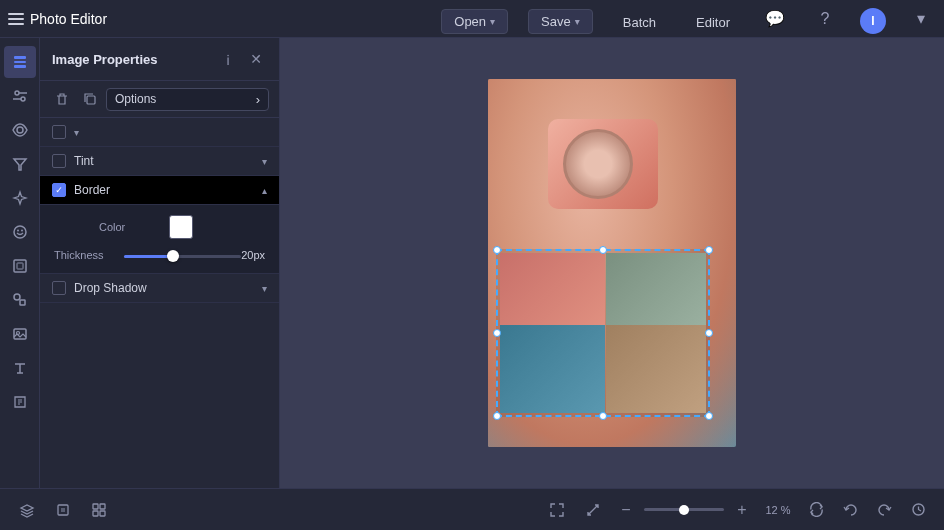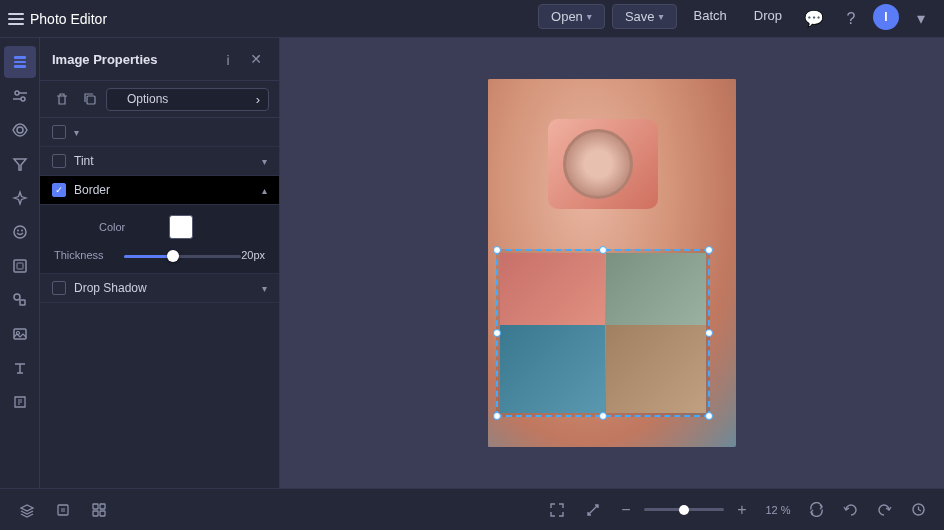--- a/index.html
+++ b/index.html
@@ -45,22 +45,22 @@
       border-radius: 1px;
     }
     .header-title {
       color: #ffffff;
       font-size: 14px;
       font-weight: 500;
     }
     .header-spacer { flex: 1; }
     .header-btn-group {
       display: flex;
-      align-items: flex-start;
-      gap: 7px;
+      align-items: flex-end;
+      gap: 20px;
     }
     .header-btn {
       background: #333650;
       border: 1px solid #444860;
       color: #cdd0de;
       padding: 4px 12px;
       border-radius: 4px;
       cursor: pointer;
       font-size: 13px;
       display: flex;
@@ -204,21 +204,20 @@
       border: 1px solid #444860;
       border-radius: 4px;
       padding: 3px 8px;
       cursor: pointer;
       gap: 4px;
     }
     .panel-options-label {
       flex: 1;
       font-size: 12px;
       color: #cdd0de;
-      margin-left: 12px;
     }
 
     
     .prop-row {
       display: flex;
       align-items: center;
       padding: 7px 12px;
       cursor: pointer;
       border-bottom: 1px solid #2d3048;
       position: relative;
@@ -532,21 +531,21 @@
   <div class="header-btn-group">
     <button class="header-btn">
       <span>Open</span>
       <span class="chevron-down">▾</span>
     </button>
     <button class="header-btn">
       <span>Save</span>
       <span class="chevron-down">▾</span>
     </button>
     <button class="header-btn-plain">Batch</button>
-    <button class="header-btn-plain">Drop</button>
+    <button class="header-btn-plain">Editor</button>
     <button class="header-icon-btn">💬</button>
     <button class="header-icon-btn">?</button>
     <div class="user-avatar">I</div>
     <button class="header-icon-btn">▾</button>
   </div>
 </header>
 
 <div class="main">
 
   <div class="left-toolbar">

